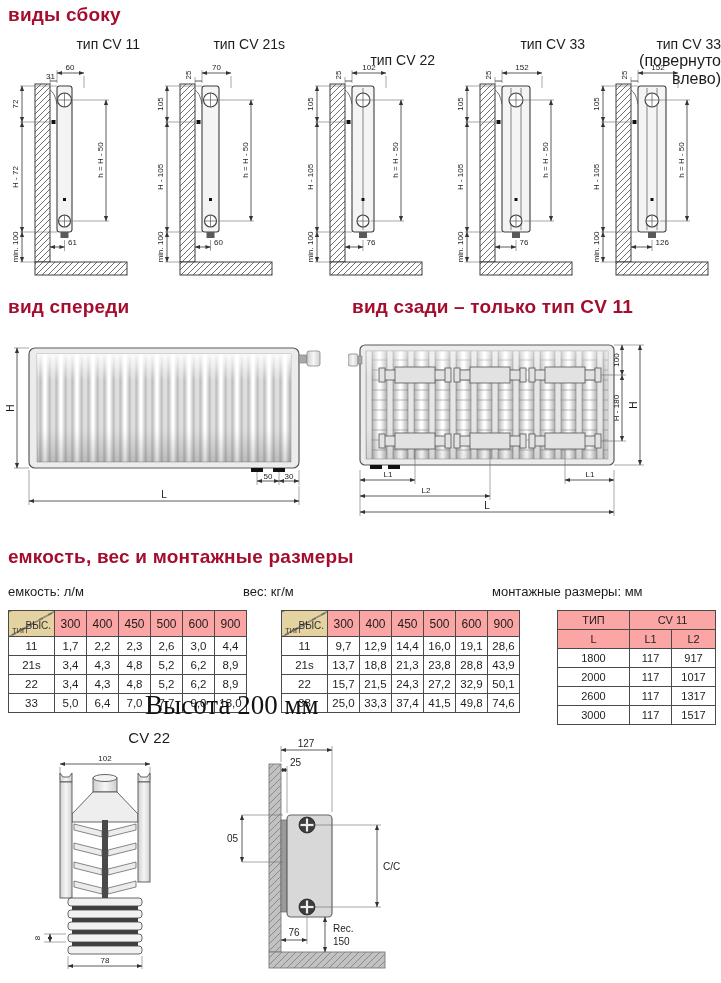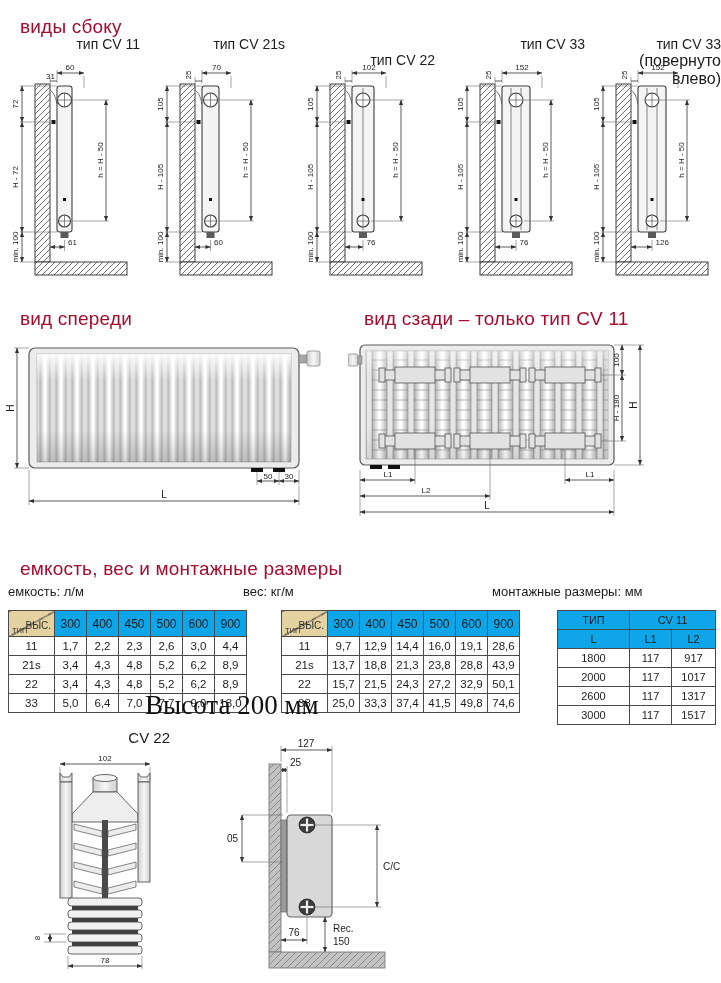--- a/index.html
+++ b/index.html
@@ -1,19 +1,19 @@
 <!DOCTYPE html>
 <html><head>
 <meta charset="utf-8">
 <style>
   html,body{margin:0;padding:0;}
   body{width:721px;height:983px;position:relative;background:#fff;overflow:hidden;
        font-family:"Liberation Sans",sans-serif;color:#1d1d1d;}
   .abs{position:absolute;}
-  h2.sec{margin:12px;font-size:19px;font-weight:normal;color:#a50d2e;letter-spacing:.2px;}
+  h2.sec{margin:0;font-size:19px;font-weight:bold;color:#a50d2e;letter-spacing:.2px;}
   .cap{font-size:14px;color:#1c1c1c;text-align:right;line-height:1.15;}
   .cap .sub{font-size:16px;}
   .tlabel{font-size:13px;color:#1c1c1c;}
   
   .wall,.floor{fill:url(#hatch);stroke:#3f3f3f;stroke-width:1;}
   .rad{fill:#f4f4f4;stroke:#3f3f3f;stroke-width:1.1;}
   .port{fill:#fff;stroke:#3f3f3f;stroke-width:1.1;}
   .thin{stroke:#555;stroke-width:.7;}
   .drain{fill:#5a5a5a;}
   .blk{fill:#111;}
@@ -24,21 +24,21 @@
   .hook{fill:none;stroke:#555;stroke-width:.8;}
   .body-outline{fill:#ececec;stroke:#5a5a5a;stroke-width:1.2;}
   .bracket-part{fill:#e2e2e2;stroke:#555;stroke-width:.8;}
   .panelp{fill:url(#metalH);stroke:#555;stroke-width:.9;}
   .fin{fill:#ececec;stroke:#555;stroke-width:.7;}
   .slat{fill:#f1f1f1;stroke:#444;stroke-width:.8;}
   
   table.spec{border-collapse:collapse;table-layout:fixed;}
   table.spec th,table.spec td{border:1px solid #4a4a4a;text-align:center;vertical-align:middle;
      font-size:11.5px;padding:0;height:18px;background:#fff;overflow:hidden;}
-  table.spec thead th{background:#0ea5e9;font-weight:normal;font-size:12px;height:25px;}
+  table.spec thead th{background:#fca5a5;font-weight:normal;font-size:12px;height:25px;}
   th.corner{position:relative;background:
      linear-gradient(to bottom right,rgba(0,0,0,0) 48.8%,#4a4a4a 48.8%,#4a4a4a 51.2%,rgba(0,0,0,0) 51.2%),#e5d2a1 !important;}
   th.corner .c-top{position:absolute;top:9px;right:3px;font-size:10px;color:#2e2e2e;padding-left:28px;}
   th.corner .c-bot{position:absolute;bottom:1px;left:3px;font-size:7.5px;color:#2e2e2e;}
   table.mnt thead th{font-size:11px;height:18px;}
   table.mnt td{font-size:11px;height:18px;}
   .serifnote{font-family:"Liberation Serif",serif;font-size:27px;color:#111;}
 </style>
 </head>
 <body>

